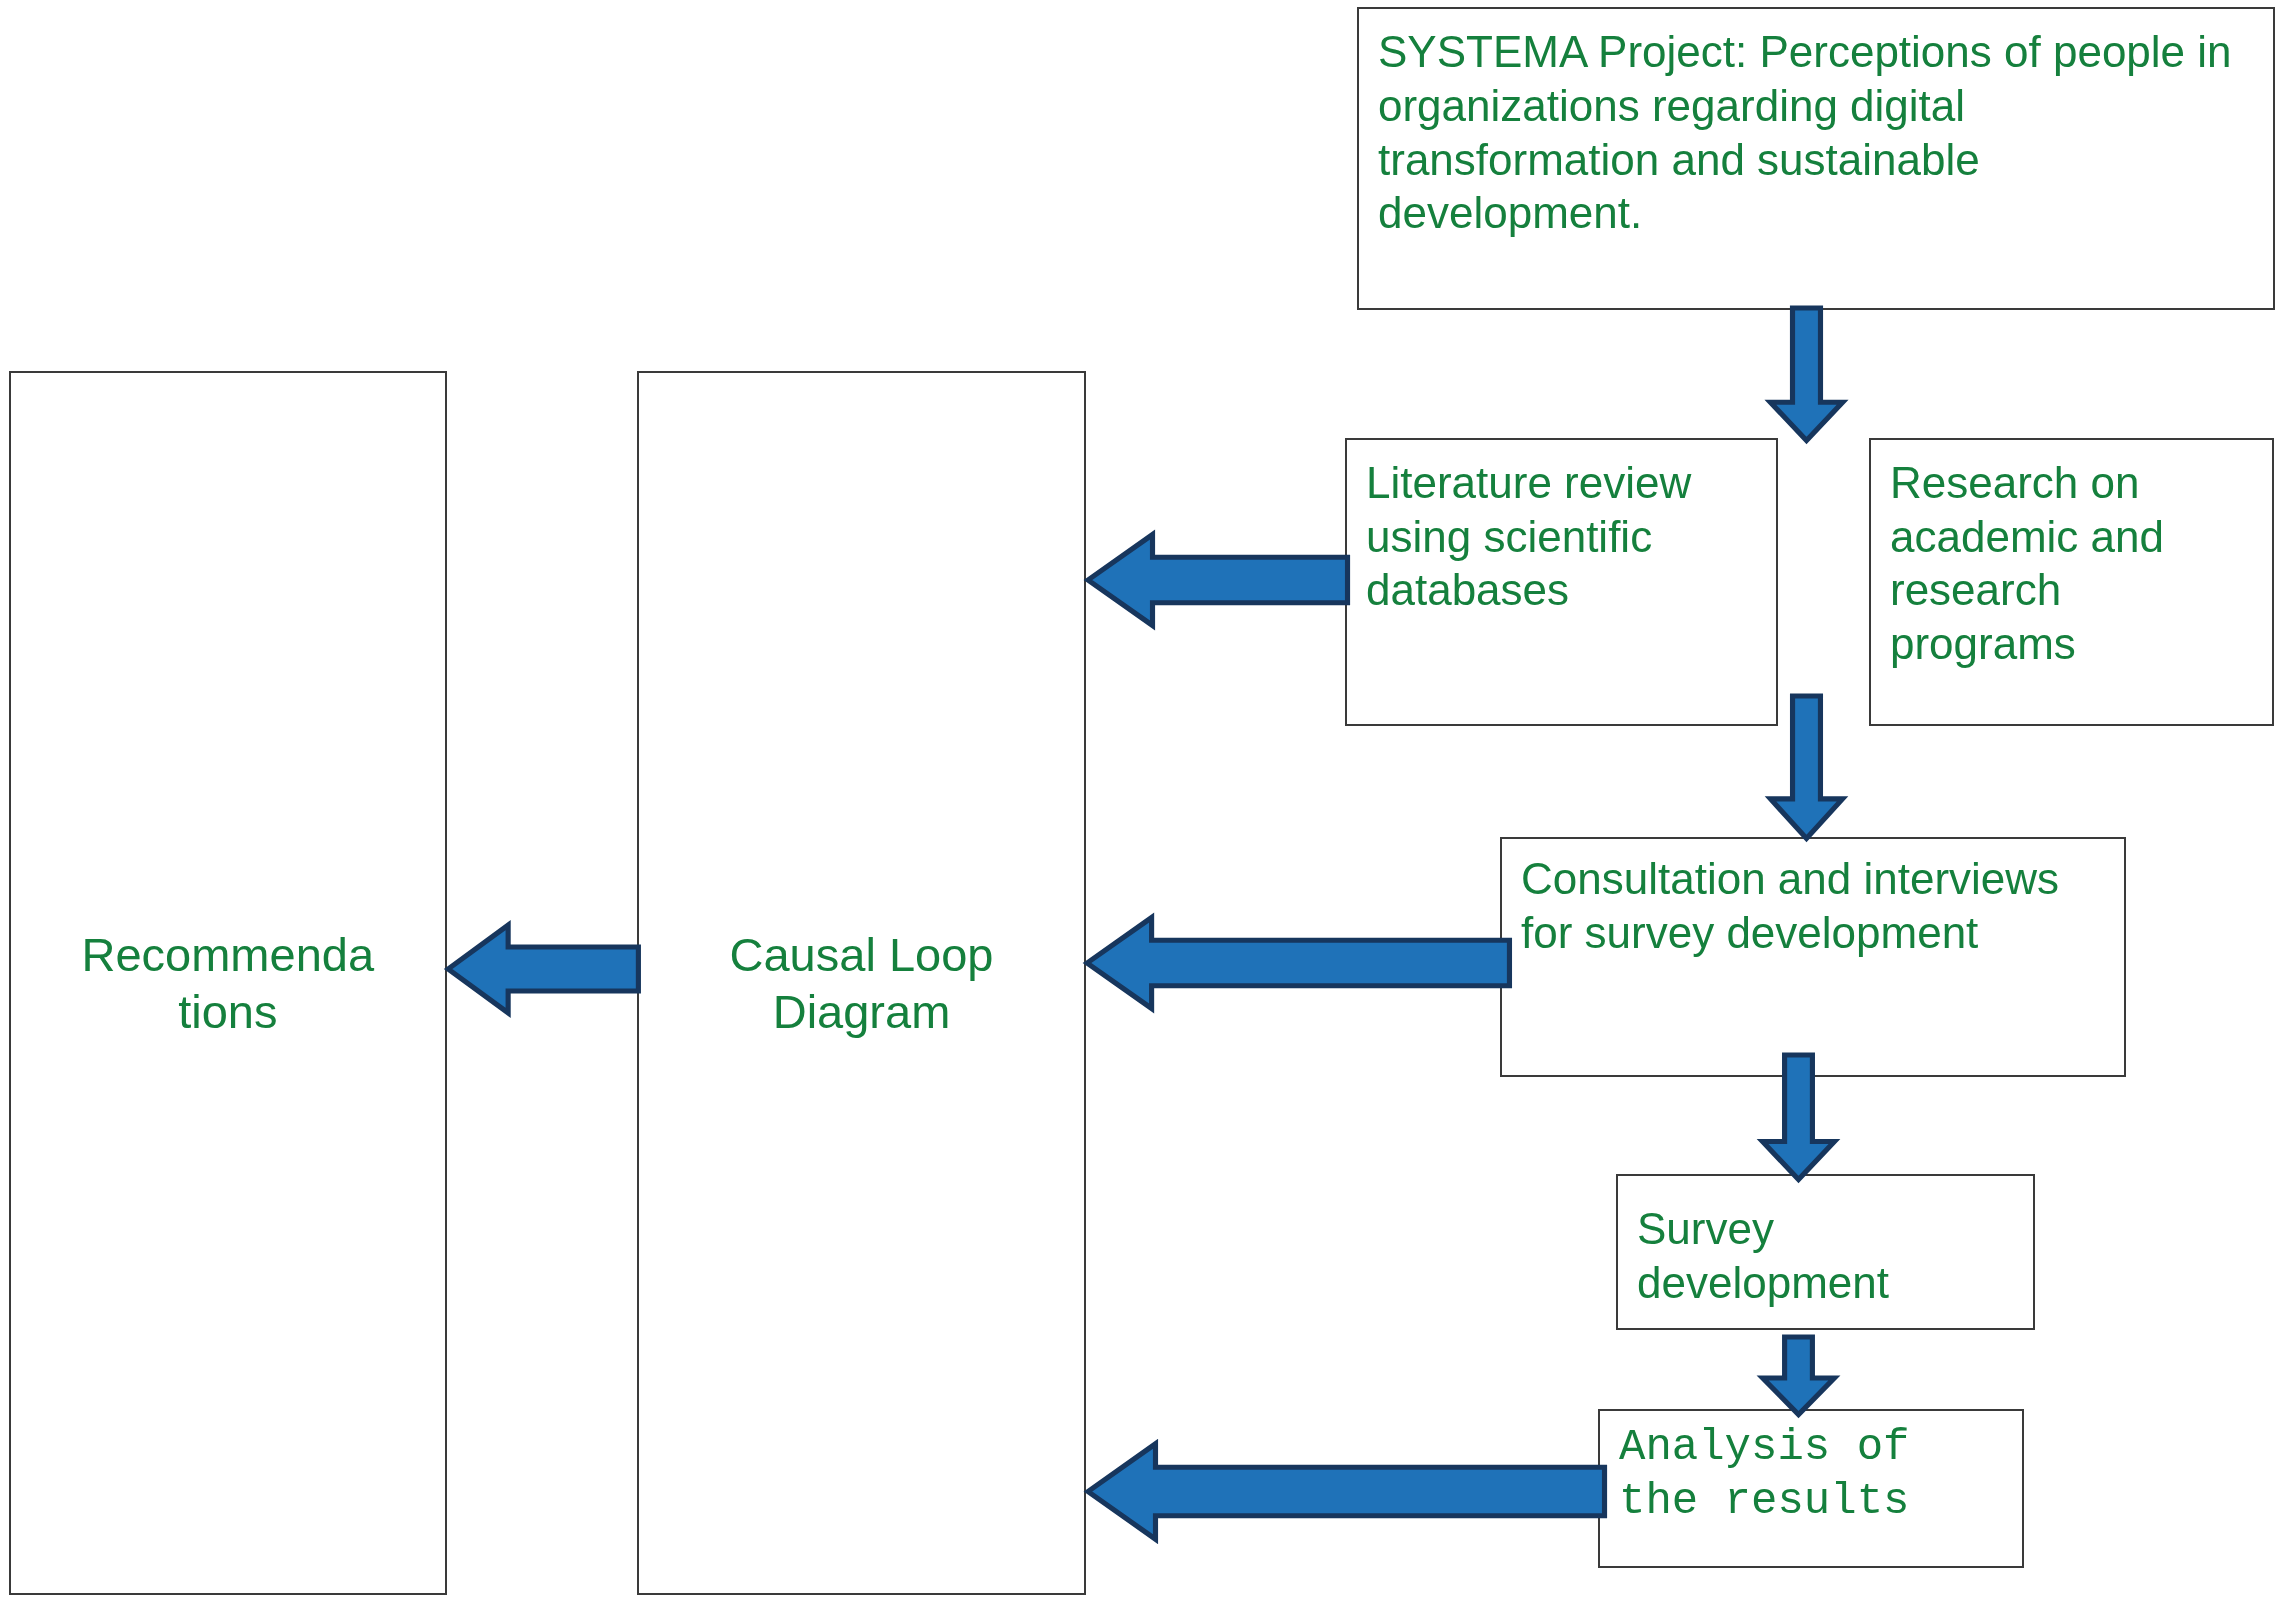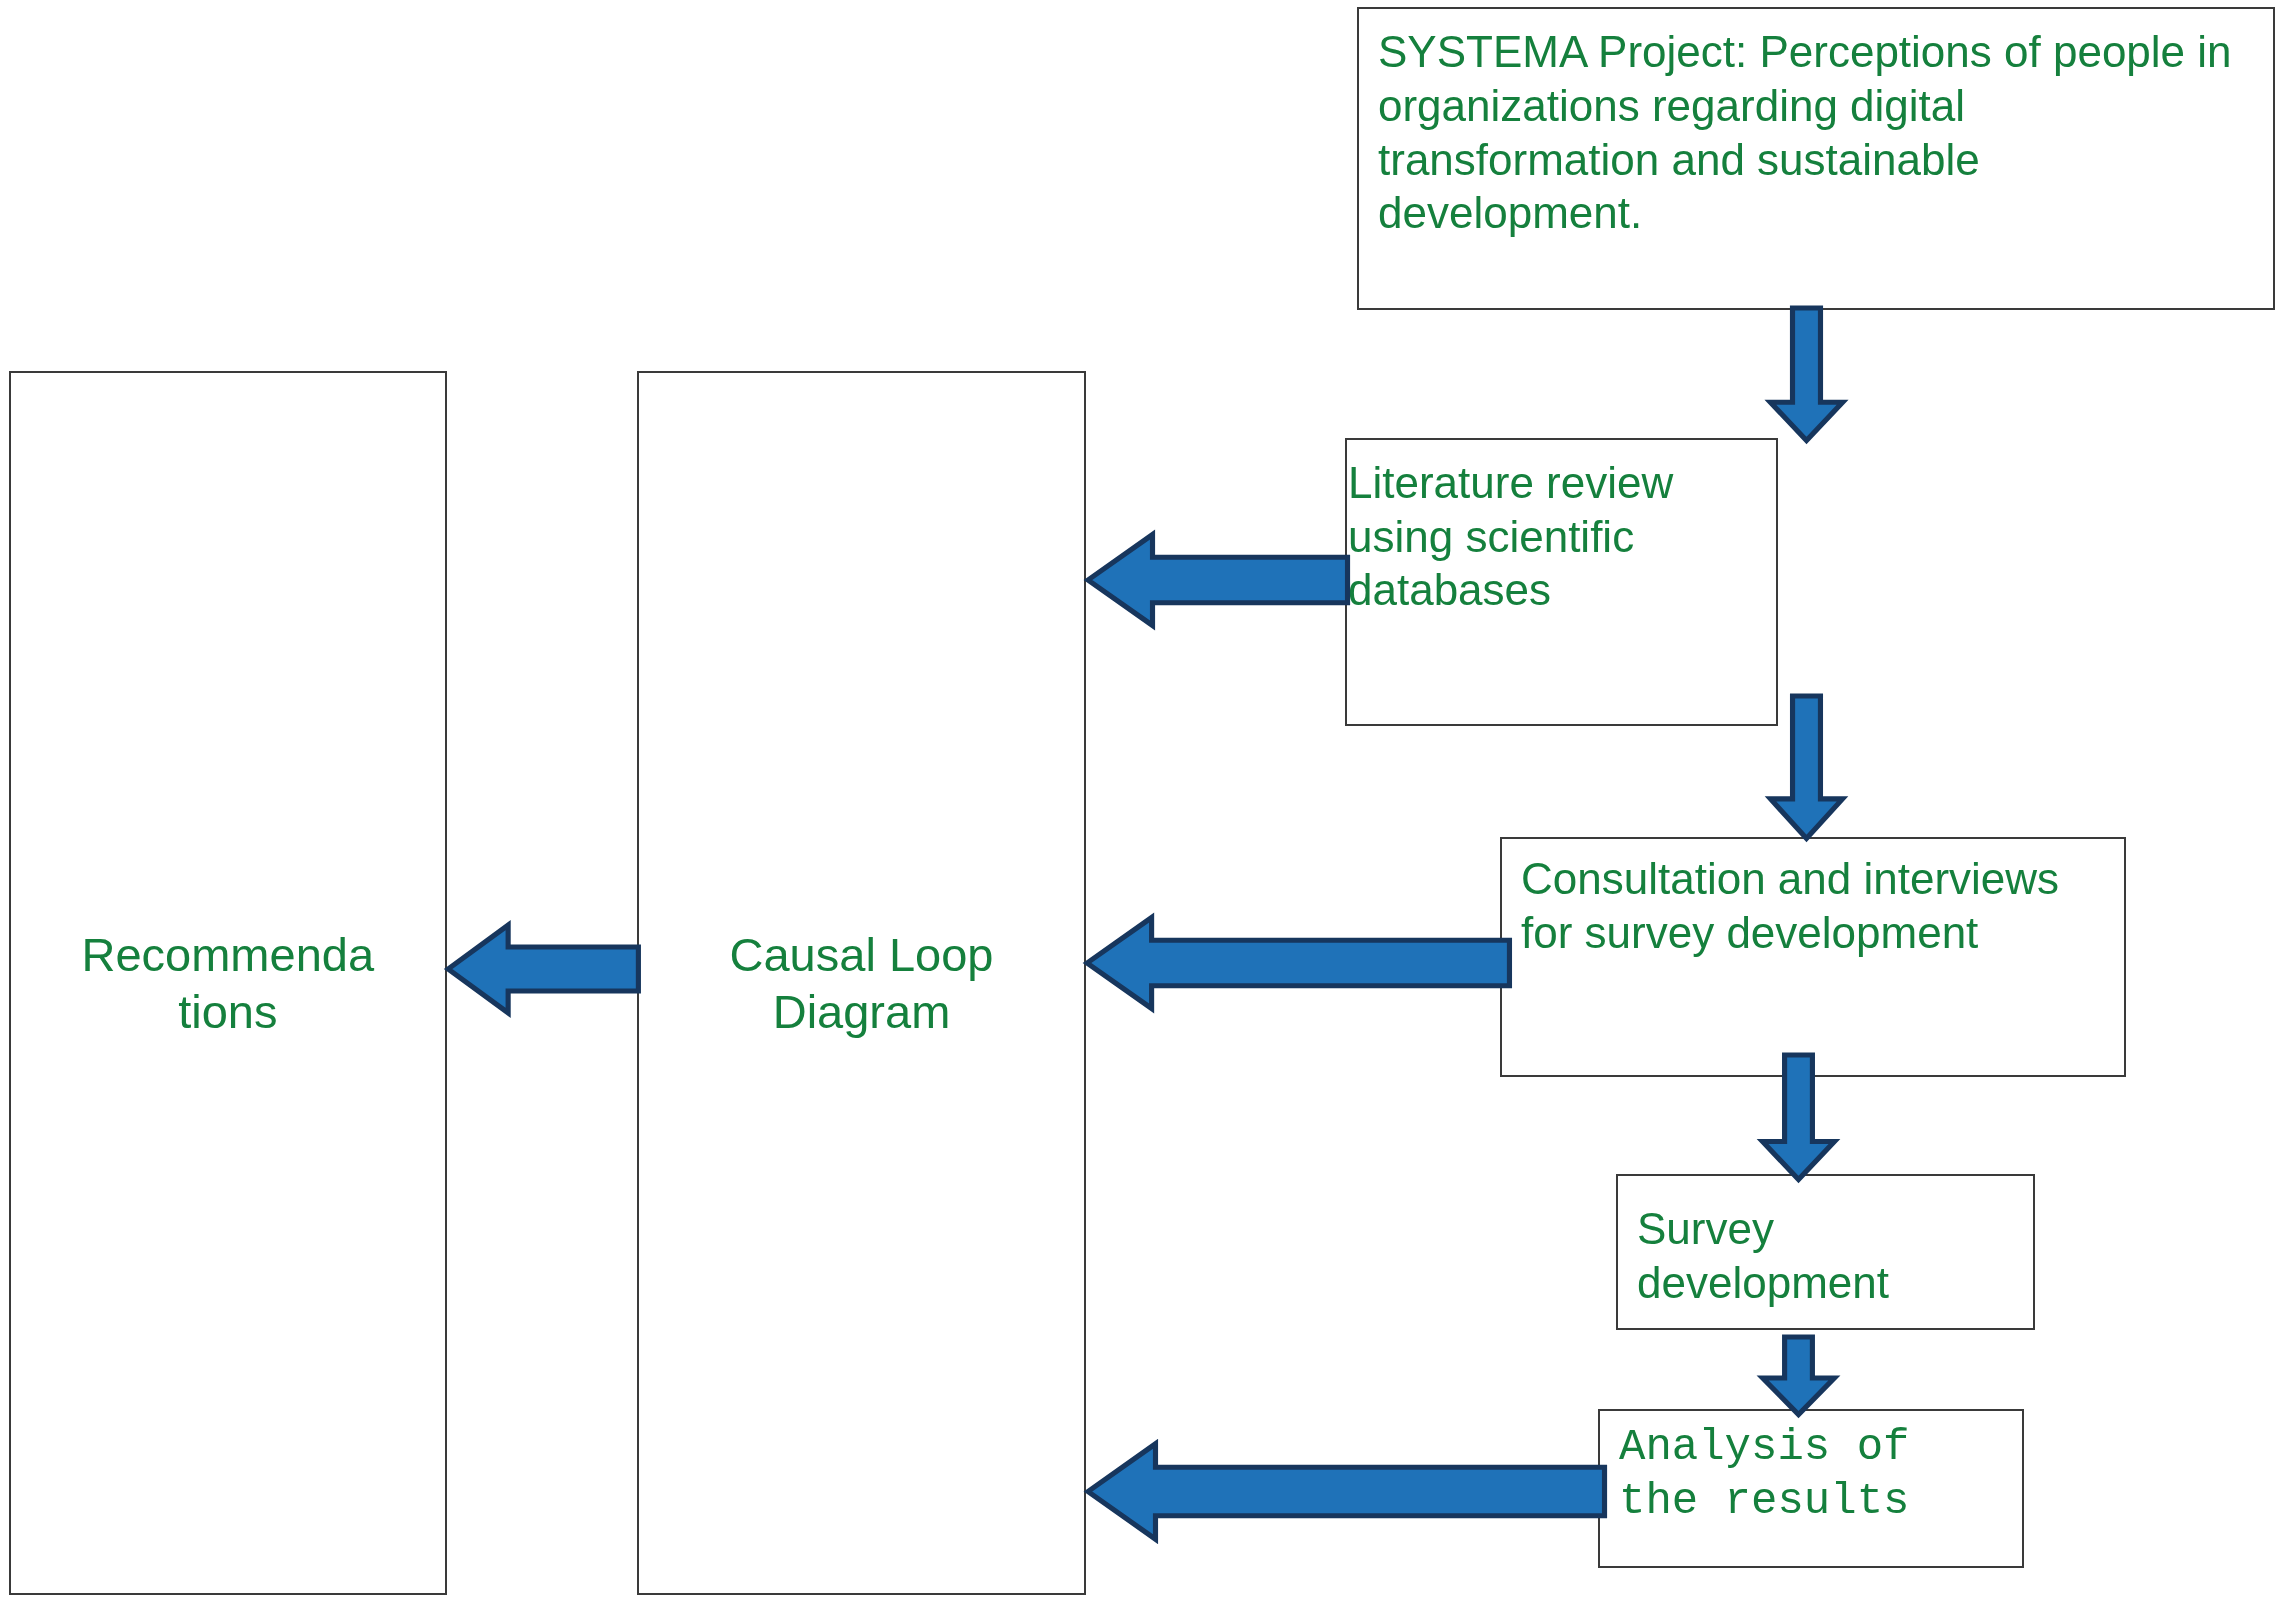--- a/index.html
+++ b/index.html
@@ -37,21 +37,21 @@
     align-items:flex-start;
     padding:16px 19px;
   }
   #node-project .txt{text-align:left;}
 
   #node-literature{
     left:1345px; top:438px; width:433px; height:288px;
     font-size:44px;
     justify-content:flex-start;
     align-items:flex-start;
-    padding:16px 1px;
+    padding:16px 19px;
   }
   #node-literature .txt{text-align:left;}
 
   #node-research{
     left:1869px; top:438px; width:405px; height:288px;
     font-size:44px;
     justify-content:flex-start;
     align-items:flex-start;
     padding:16px 19px;
   }
@@ -108,20 +108,23 @@
 <div id="canvas">
 
   <div class="node" id="node-project">
     <span class="txt">SYSTEMA Project: Perceptions of people in organizations regarding digital transformation and sustainable development.</span>
   </div>
 
   <div class="node" id="node-literature">
     <span class="txt">Literature review using scientific databases</span>
   </div>
 
+  <div class="node" id="node-research">
+    <span class="txt">Research on academic and research programs</span>
+  </div>
 
   <div class="node" id="node-consultation">
     <span class="txt">Consultation and interviews for survey development</span>
   </div>
 
   <div class="node" id="node-survey">
     <span class="txt">Survey development</span>
   </div>
 
   <div class="node" id="node-analysis">

